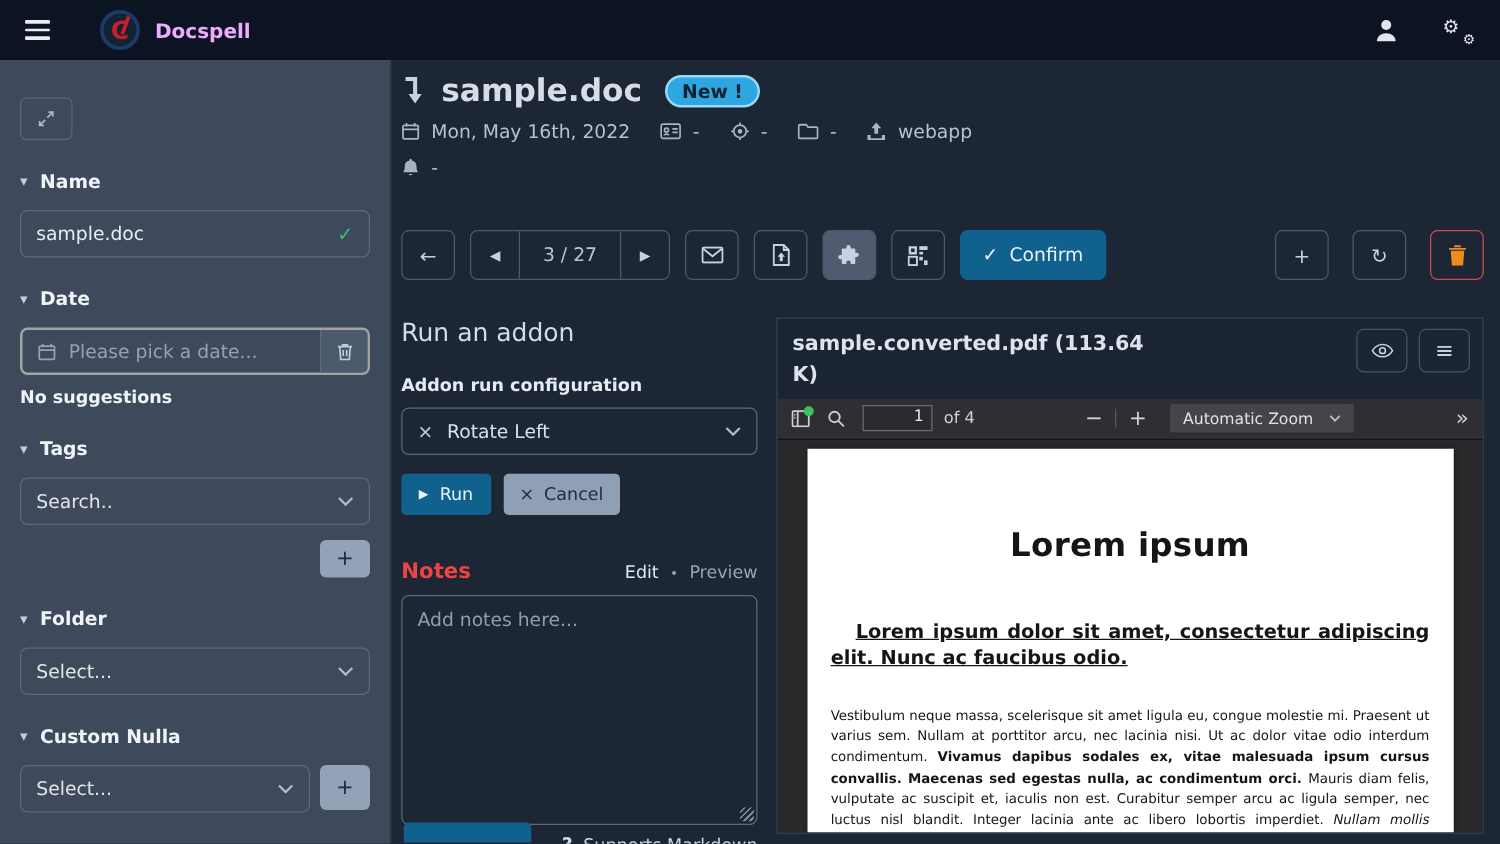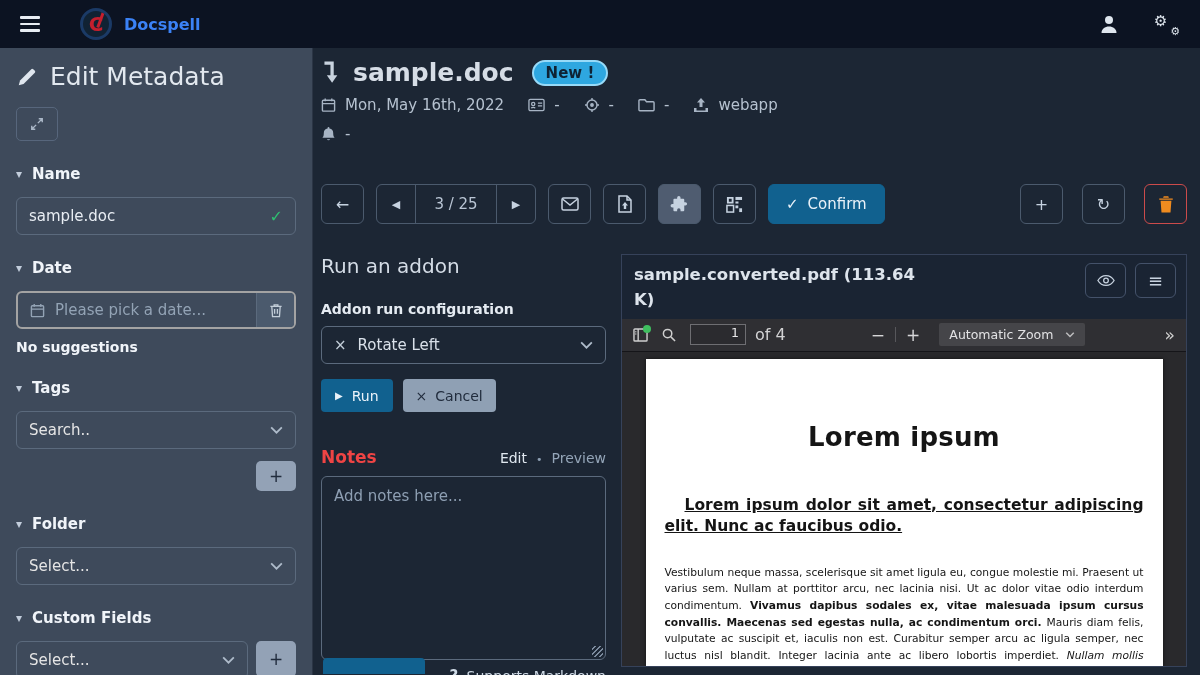--- a/index.html
+++ b/index.html
@@ -10,21 +10,21 @@
 
   
   .navbar { position:absolute; left:0; top:0; width:1200px; height:48px; background:#0c1322;
             display:flex; align-items:center; padding:0 20px; }
   .hamburger { width:20px; display:flex; flex-direction:column; gap:4px; cursor:pointer; }
   .hamburger span { display:block; height:2.5px; background:#e8edf3; border-radius:1px; }
   .logo { width:32px; height:32px; border-radius:50%; background:#123; border:3px solid #1b3a66;
           margin-left:40px; display:flex; align-items:center; justify-content:center;
           color:#c41f2e; font-weight:bold; font-size:20px; position:relative; overflow:hidden; }
   .logo .slash { position:absolute; width:3px; height:16px; background:#c41f2e; transform:rotate(20deg); right:7px; top:1px; }
-  .brand { color:#3b82f6; font-weight:bold; font-size:16px; margin-left:12px; }
+  .brand { color:#f0abfc; font-weight:bold; font-size:16px; margin-left:12px; }
   .nav-right { margin-left:auto; display:flex; align-items:center; gap:34px; color:#dfe6ee; }
   .gears { position:relative; width:26px; height:24px; }
   .gears .g1 { position:absolute; left:0; top:0; font-size:15px; }
   .gears .g2 { position:absolute; right:0; bottom:-2px; font-size:11px; }
 
   
   .sidebar { position:absolute; left:0; top:48px; width:313px; bottom:0; background:#3e4a5b;
              padding:14px 16px; border-right:1px solid #2b3545; }
   .sb-title { display:flex; align-items:center; gap:12px; color:#e2e8ef; font-size:25px; font-weight:400; }
   .expand-btn { margin-top:16px; width:42px; height:34px; border:1px solid #57667c; border-radius:5px;
@@ -114,21 +114,21 @@
   .pbtn { width:41px; height:35px; border:1px solid #44526a; border-radius:6px; color:#c7d2df;
           display:flex; align-items:center; justify-content:center; font-size:18px; }
   .pdftb { height:33px; background:#2f2f33; display:flex; align-items:center; padding:0 11px;
            color:#d2d2d4; border-bottom:1px solid #151519; }
   .book { position:relative; color:#cfcfcf; }
   .gdot { position:absolute; right:-3px; top:-3px; width:8px; height:8px; border-radius:50%; background:#3fbf5f; }
   .mag { margin-left:14px; color:#cfcfcf; }
   .page-input { margin-left:14px; width:56px; height:21px; background:#2b2b2f; border:1px solid #6e6e72;
                 color:#e8e8ea; text-align:right; font-size:12.5px; padding:0 6px;
                 font-family:"DejaVu Sans",sans-serif; }
-  .of-total { margin-left:9px; font-size:16px; }
+  .of-total { margin-left:9px; font-size:13px; }
   .sp { flex:1; }
   .zminus,.zplus { font-size:17px; color:#d6d6d8; padding:0 6px; }
   .zdiv { width:1px; height:15px; background:#57575b; margin:0 4px; }
   .zoom-select { margin-left:13px; background:#454549; height:23px; border-radius:2px; padding:0 10px;
                  display:flex; align-items:center; gap:12px; font-size:12.5px; color:#e2e2e4; }
   .zoom-select .chev { color:#bdbdbf; }
   .dbl-chev { font-size:17px; color:#cfcfcf; }
   .viewer { flex:1; background:#29292c; display:flex; justify-content:center; overflow:hidden; }
   .page { width:517px; background:#ffffff; margin-top:7px; box-shadow:0 0 4px rgba(0,0,0,.6);
           padding:30px 19px; color:#151515; }
@@ -155,28 +155,20 @@
         </svg>
     </span>
     <span class="gears">
         <span class="g1">⚙</span>
         <span class="g2">⚙</span>
       </span>
   </div>
 </header>
 
 <aside class="sidebar">
-  <div class="sb-title">
-    <span class="icon">
-      <svg width="22" height="22" viewBox="0 0 20 20" fill="#dfe6ee">
-          <path d="M2.5 17.5l1.2-4.4L13.9 2.9a1.3 1.3 0 0 1 1.8 0l1.4 1.4a1.3 1.3 0 0 1 0 1.8L6.9 16.3z"></path>
-        </svg>
-    </span>
-    <span>Edit Metadata</span>
-  </div>
 
   <div class="expand-btn">
     <svg width="14" height="14" viewBox="0 0 16 16" fill="none" stroke="currentColor" stroke-width="1.6">
         <path d="M10 2h4v4M14 2L9 7M6 14H2v-4M2 14l5-5"></path>
       </svg>
   </div>
 
   <div class="sb-section">
     <div class="sb-head">
       <span class="caret">▾</span>
@@ -241,21 +233,21 @@
         <svg width="13" height="8" viewBox="0 0 14 9" fill="none" stroke="currentColor" stroke-width="2">
             <path d="M1 1.5l6 6 6-6"></path>
           </svg>
       </span>
     </div>
   </div>
 
   <div class="sb-section">
     <div class="sb-head">
       <span class="caret">▾</span>
-      <span>Custom Fields</span>
+      <span>Custom Nulla</span>
     </div>
     <div class="cf-row">
       <div class="field">
         <span class="ph">Select...</span>
         <span class="chev icon">
           <svg width="13" height="8" viewBox="0 0 14 9" fill="none" stroke="currentColor" stroke-width="2">
               <path d="M1 1.5l6 6 6-6"></path>
             </svg>
         </span>
       </div>
@@ -331,21 +323,21 @@
   </div>
 
   <div class="toolbar">
     <div class="tbtn" style="margin-left:0">
         <span>←</span>
       </div>
     <div class="tgroup">
       <div class="tg-prev">
           <span>◀</span>
         </div>
-      <div class="tg-page">3 / 25</div>
+      <div class="tg-page">3 / 27</div>
       <div class="tg-next">
           <span>▶</span>
         </div>
     </div>
     <div class="tbtn">
       <svg width="18" height="14" viewBox="0 0 18 14" fill="none" stroke="currentColor" stroke-width="1.5">
           <rect x="1" y="1" width="16" height="12" rx="1.5"></rect>
           <path d="M1.5 2l7.5 6 7.5-6"></path>
         </svg>
     </div>

